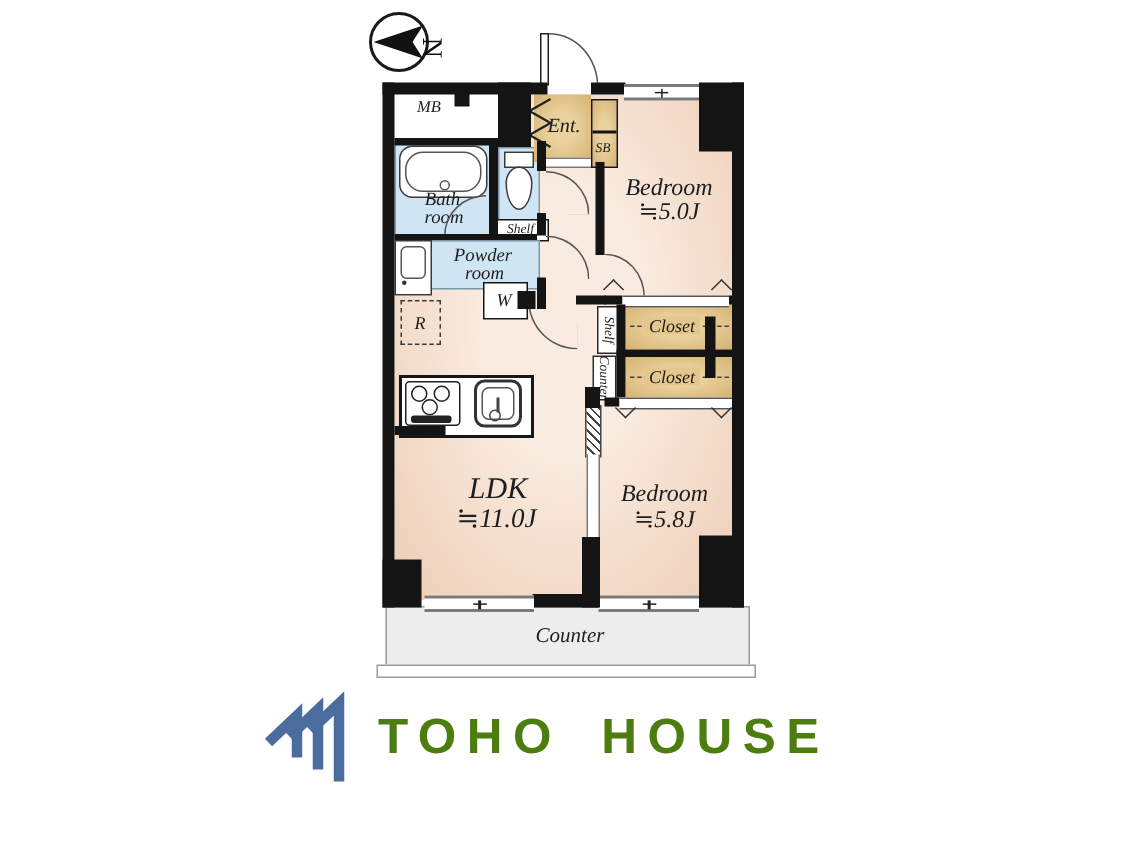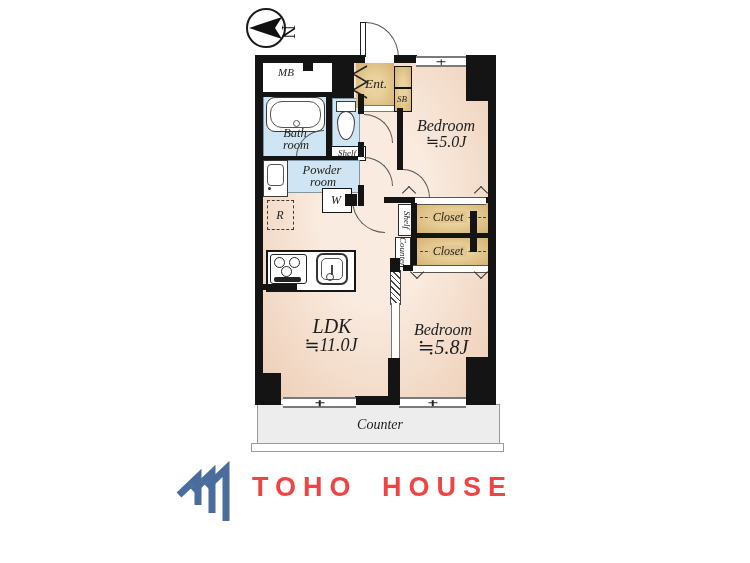--- a/index.html
+++ b/index.html
@@ -23,21 +23,21 @@
   .whitebox{position:absolute;background:#fff;border:1.5px solid #161616;}
   .vbox{position:absolute;background:#fff;border:1px solid #2a2a2a;display:flex;align-items:center;justify-content:center;
         writing-mode:vertical-rl;font-style:italic;font-size:9px;color:#1d1d1d;}
   .dash{position:absolute;border-top:1.5px dashed #444;}
   .markup{position:absolute;width:9px;height:9px;border-left:1.3px solid #333;border-top:1.3px solid #333;transform:rotate(45deg);}
   .markdown{position:absolute;width:9px;height:9px;border-right:1.3px solid #333;border-bottom:1.3px solid #333;transform:rotate(45deg);}
   .fixture{position:absolute;background:#fff;border:1.5px solid #3a3a3a;}
   .hatch{position:absolute;background:repeating-linear-gradient(45deg,#444 0 1px,#fff 1px 4px);border:1px solid #444;}
   .track{position:absolute;background:#fff;border-left:1.2px solid #777;border-right:1.2px solid #777;}
   #logo-text{position:absolute;left:252px;top:472px;font-family:"Liberation Sans","DejaVu Sans",sans-serif;
-             font-weight:700;font-size:27px;letter-spacing:7px;word-spacing:10px;color:#ef4444;}
+             font-weight:700;font-size:33px;letter-spacing:7px;word-spacing:10px;color:#4d7c0f;}
   .circle{position:absolute;border-radius:50%;}
 </style>
 </head>
 <body>
 
 <div id="canvas">
 
   <svg class="abs" style="left:244px;top:5px;" width="60" height="46" viewBox="0 0 60 46">
     <circle cx="22" cy="23" r="19" fill="#fff" stroke="#1a1a1a" stroke-width="2"></circle>
     <polygon points="5,23 38,12 31,23 38,34" fill="#111"></polygon>
@@ -114,21 +114,21 @@
   <div class="abs" style="left:316px;top:253px;width:32px;height:32px;border:2px solid #333;border-radius:7px;background:#fff;">
     <div class="abs" style="left:3px;top:3px;right:3px;bottom:3px;border:1px solid #555;border-radius:5px;"></div>
     <div class="circle" style="left:8px;top:18px;width:6px;height:6px;border:1px solid #444;"></div>
     <div class="abs" style="left:13px;top:10px;width:1.5px;height:10px;background:#444;"></div>
   </div>
   <div class="wall" style="left:263px;top:284px;width:34px;height:6px;"></div>
 
   <div class="lbl" style="left:446px;top:126px;font-size:16px;">Bedroom</div>
   <div class="lbl" style="left:446px;top:142px;font-size:16px;">≒5.0J</div>
   <div class="lbl" style="left:443px;top:330px;font-size:16px;">Bedroom</div>
-  <div class="lbl" style="left:443px;top:347px;font-size:20px;">≒5.8J</div>
+  <div class="lbl" style="left:443px;top:347px;font-size:16px;">≒5.8J</div>
   <div class="lbl" style="left:332px;top:326px;font-size:20px;">LDK</div>
   <div class="lbl" style="left:331px;top:345px;font-size:18px;">≒11.0J</div>
 
   <div class="arc arc-tr" style="left:364px;top:114px;width:28px;height:28px;"></div>
   <div class="arc arc-tr" style="left:364px;top:157px;width:28px;height:28px;"></div>
   <div class="arc arc-bl" style="left:352px;top:200px;width:32px;height:32px;"></div>
   <div class="arc arc-tr" style="left:403px;top:169px;width:26px;height:28px;"></div>
 
   <div class="hatch" style="left:390px;top:270px;width:9px;height:33px;"></div>
   <div class="track" style="left:391px;top:303px;width:7px;height:55px;"></div>

